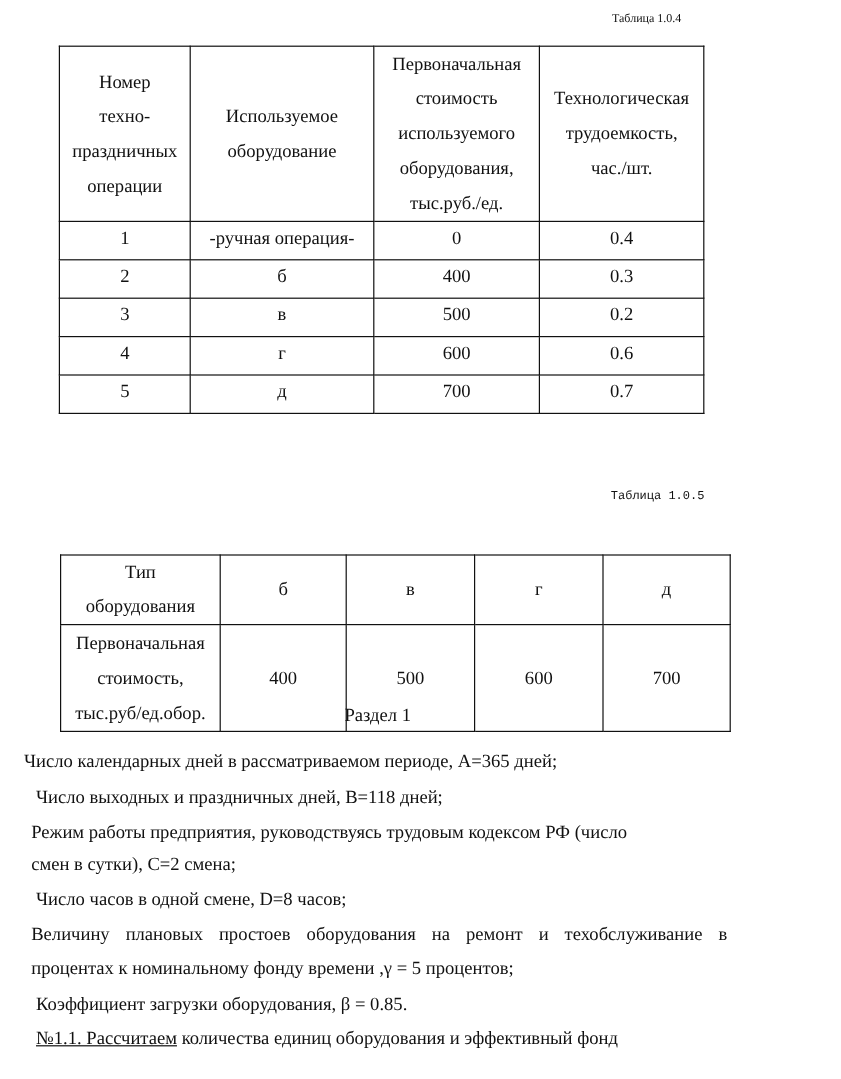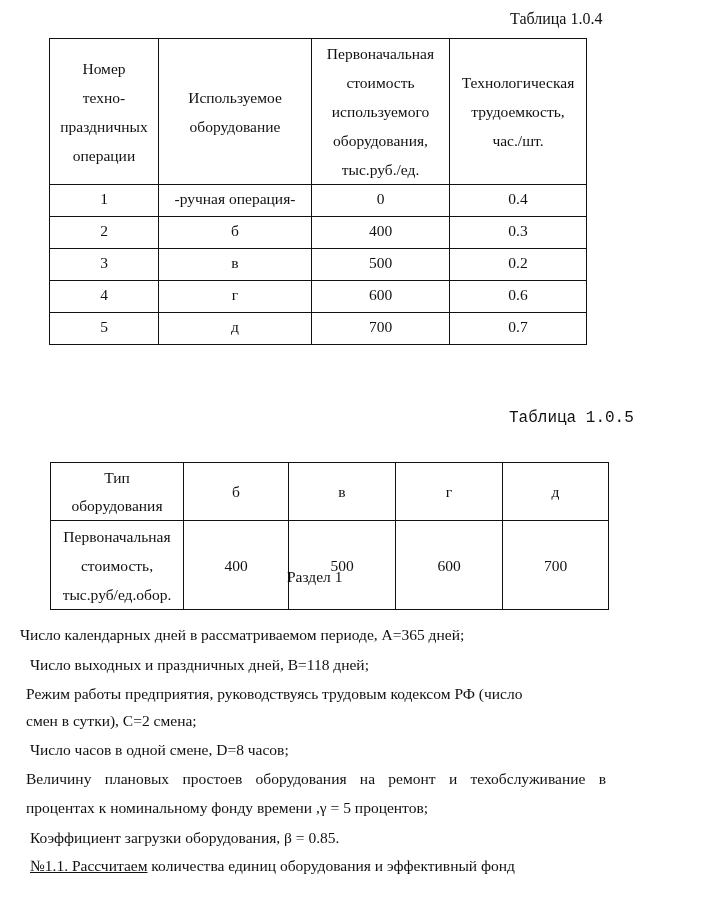--- a/index.html
+++ b/index.html
@@ -3,21 +3,21 @@
 <meta charset="utf-8">
 <style>
   html, body { margin: 0; padding: 0; background: #ffffff; }
   body {
     width: 701px; height: 899px; position: relative; overflow: hidden;
     font-family: "Liberation Serif", "DejaVu Serif", serif;
     color: #111111;
     font-size: 15.5px;
   }
   .caption {
-    position: absolute; font-size: 16px; white-space: nowrap;
+    position: absolute; font-size: 10px; white-space: nowrap;
   }
   table {
     position: absolute; border-collapse: collapse; table-layout: fixed;
   }
   td {
     border: 1.4px solid #111111; text-align: center; vertical-align: middle;
     padding: 0 4px; font-size: 15.5px; line-height: 29px;
   }
   #t4 { left: 49px; top: 38px; width: 537px; }
   #t4 .hdr td { height: 145px; }
@@ -129,21 +129,21 @@
       <div>тыс.руб/ед.обор.</div>
     </td>
     <td>400</td>
     <td>500</td>
     <td>600</td>
     <td>700</td>
   </tr>
 </tbody>
   </table>
 
-<div class="para" style="top:568px; left:287px; right:auto;font-family:Liberation Serif, serif;">Раздел 1</div>
+<div class="para" style="top:588px; left:287px; right:auto;font-family:Liberation Serif, serif;">Раздел 1</div>
 <div class="para" style="top:626px; left:20px;">Число календарных дней в рассматриваемом периоде, А=365 дней;</div>
 <div class="para" style="top:656px; left:30px;">Число выходных и праздничных дней, В=118 дней;</div>
 <div class="para" style="top:685px; left:26px;">Режим работы предприятия, руководствуясь трудовым кодексом РФ (число</div>
 <div class="para" style="top:712px; left:26px;font-family:Liberation Serif, serif;">смен в сутки), С=2 смена;</div>
 <div class="para" style="top:741px; left:30px;">Число часов в одной смене, D=8 часов;</div>
 <div class="para justify" style="top:770px; left:26px; right:95px;">Величину плановых простоев оборудования на ремонт и техобслуживание в</div>
 <div class="para" style="top:799px; left:26px;">процентах к номинальному фонду времени ,γ = 5 процентов;</div>
 <div class="para" style="top:829px; left:30px;">Коэффициент загрузки оборудования, β = 0.85.</div>
 <div class="para" style="top:857px; left:30px;">
   <span class="bold-u">№1.1. Рассчитаем</span><span> количества единиц оборудования и эффективный фонд</span>

